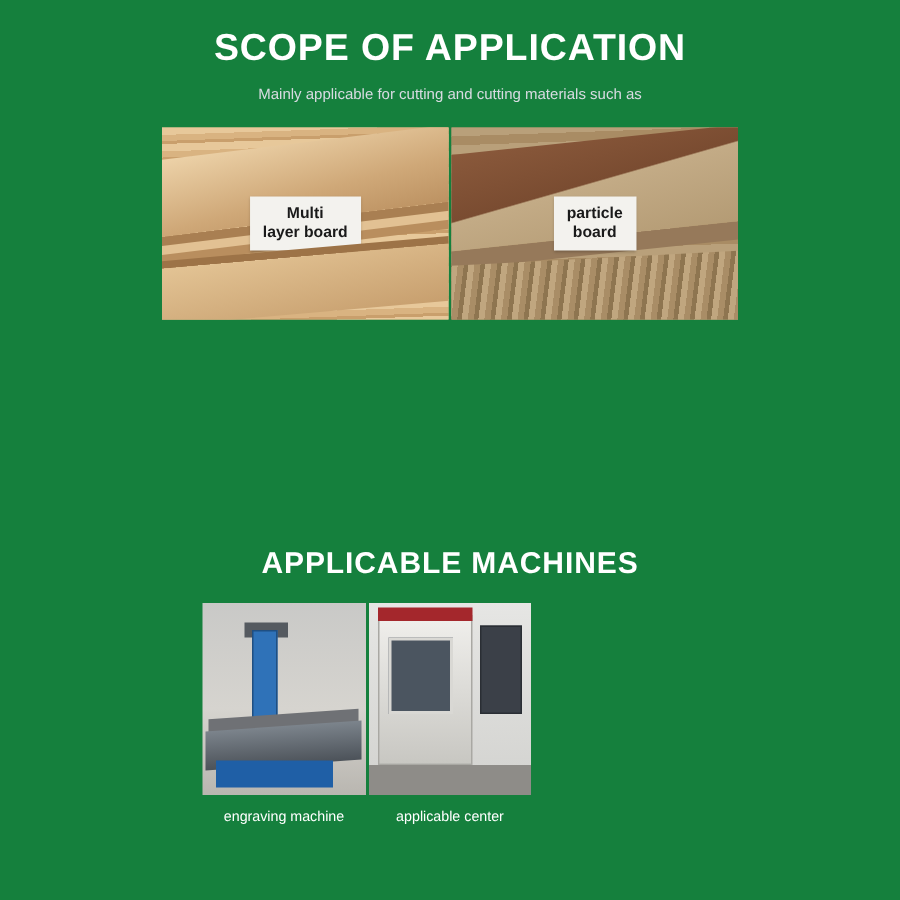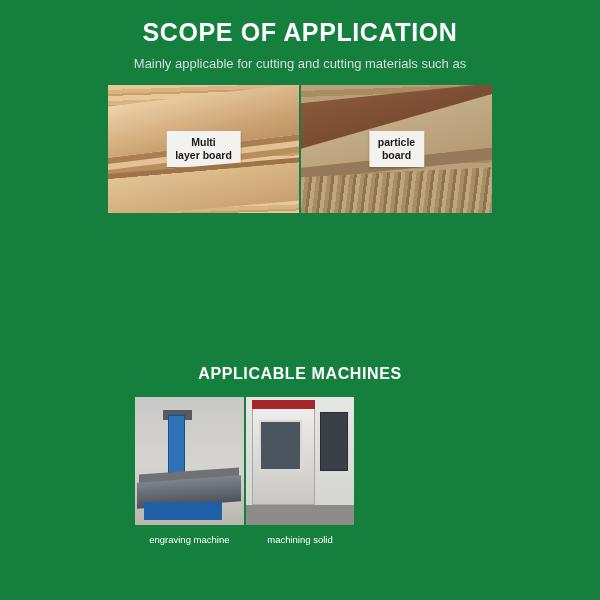--- a/index.html
+++ b/index.html
@@ -22,21 +22,21 @@
   .title {
     color: #ffffff;
     font-size: 25px;
     font-weight: bold;
     letter-spacing: 0.6px;
     text-align: center;
     margin-top: 18px;
   }
   .subtitle {
     color: #d8dbe2;
-    font-size: 13px;
+    font-size: 10px;
     line-height: 15px;
     text-align: center;
     margin-top: 9px;
   }
 
   
   .boards {
     width: 384px;
     margin-top: 14px;
     display: grid;
@@ -163,21 +163,21 @@
     background: repeating-linear-gradient(100deg,
       #c0a67f 0px, #c0a67f 4px,
       #a98d66 4px, #a98d66 8px,
       #8e7550 8px, #8e7550 11px);
     transform: rotate(-3deg);
   }
 
   
   .title2 {
     color: #ffffff;
-    font-size: 16px;
+    font-size: 20px;
     font-weight: bold;
     letter-spacing: 0.6px;
     text-align: center;
     margin-top: 22px;
   }
   .machines {
     width: 330px;
     margin-top: 14px;
     display: grid;
     grid-template-columns: 1fr 1fr 1fr;
@@ -320,17 +320,17 @@
 
 
     <div class="machine">
       <div class="machine-photo m-center">
         <div class="cabinet"></div>
         <div class="redbar"></div>
         <div class="window"></div>
         <div class="panel"></div>
         <div class="floor"></div>
       </div>
-      <div class="machine-caption">machining solid</div>
+      <div class="machine-caption">applicable center</div>
     </div>
   </div>
 
 </div>
 
 </body></html>

